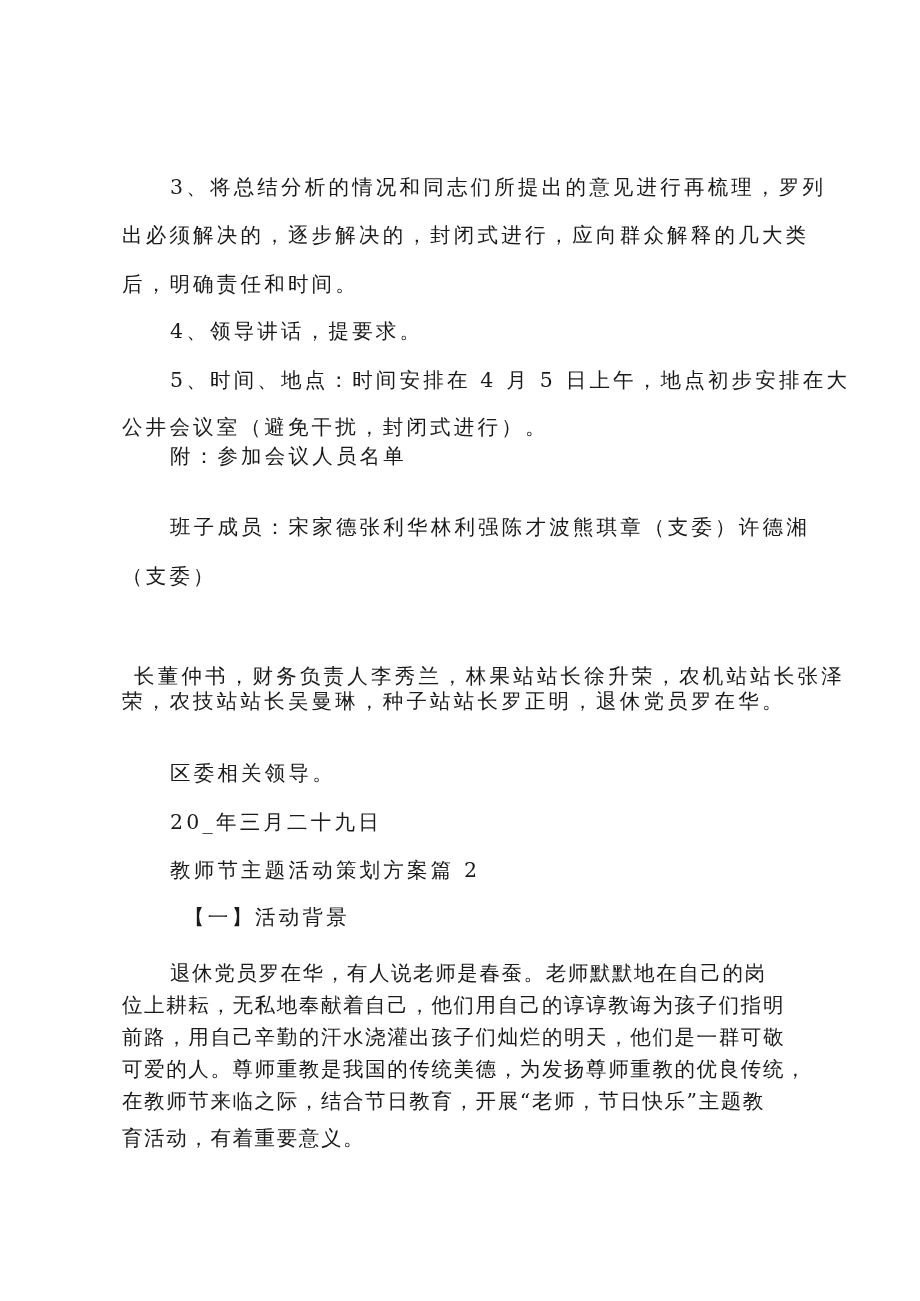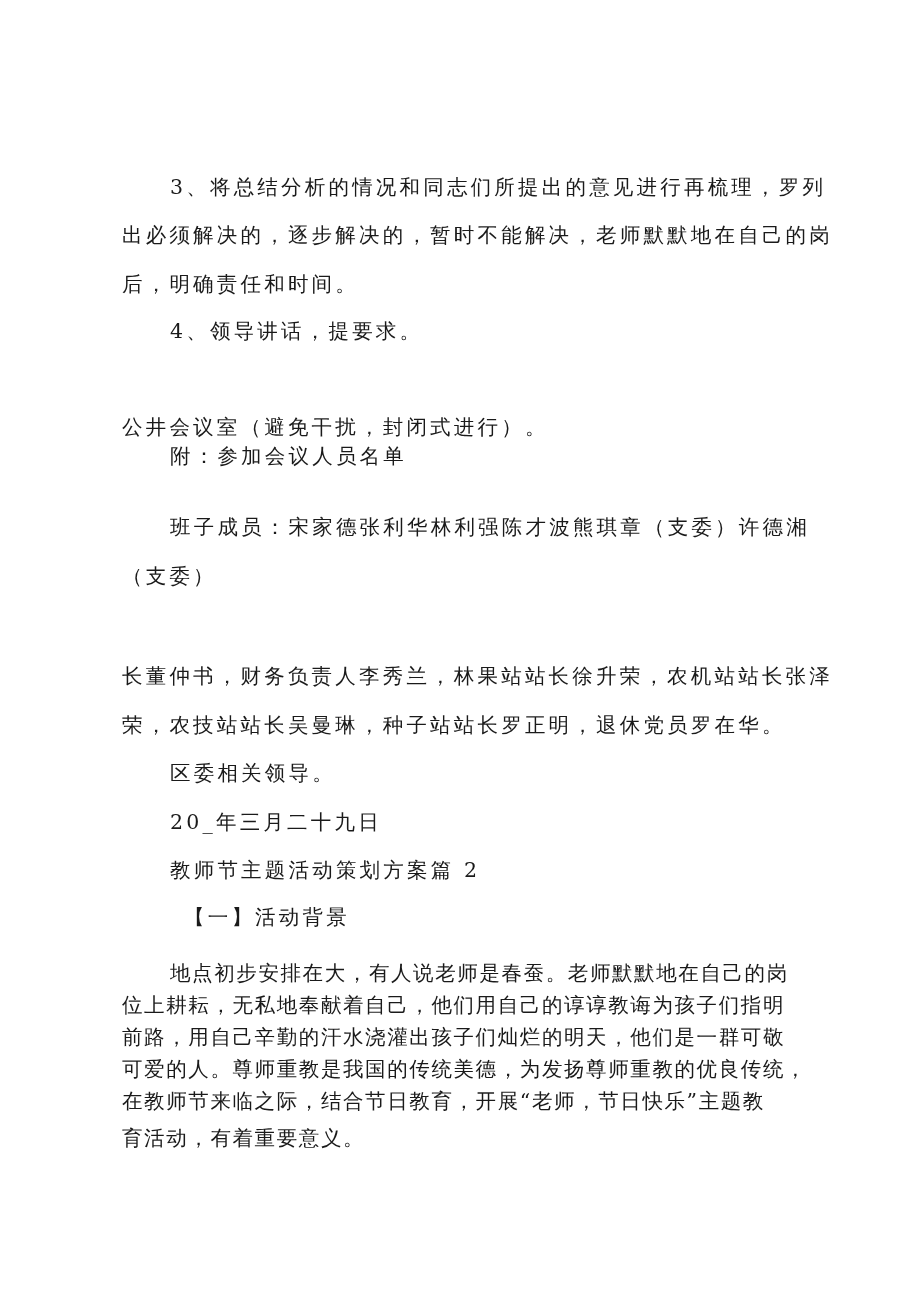--- a/index.html
+++ b/index.html
@@ -10,33 +10,34 @@
           letter-spacing: 3.2px; }
   .indent { left: 170px; }
   .indent2 { left: 184px; }
   .dense { letter-spacing: 1.6px; }
 </style>
 </head>
 <body>
 
 <div class="page">
   <div class="line indent" style="top:174px;">3、将总结分析的情况和同志们所提出的意见进行再梳理，罗列</div>
-  <div class="line" style="top:222px;">出必须解决的，逐步解决的，暂时不能解决，老师默默地在自己的岗</div>
+  <div class="line" style="top:222px;">出必须解决的，逐步解决的，封闭式进行，应向群众解释的几大类</div>
   <div class="line" style="top:271px;">后，明确责任和时间。</div>
   <div class="line indent" style="top:318px;">4、领导讲话，提要求。</div>
+  <div class="line indent" style="top:367px;">5、时间、地点：时间安排在 4 月 5 日上午，地点初步安排在大</div>
   <div class="line" style="top:414px;">公井会议室（避免干扰，封闭式进行）。</div>
   <div class="line indent" style="top:443px;">附：参加会议人员名单</div>
   <div class="line indent" style="top:514px;">班子成员：宋家德张利华林利强陈才波熊琪章（支委）许德湘</div>
   <div class="line" style="top:563px;text-align:center;">（支委）</div>
-  <div class="line" style="top:663px;">长董仲书，财务负责人李秀兰，林果站站长徐升荣，农机站站长张泽</div>
-  <div class="line" style="top:712px;">荣，农技站站长吴曼琳，种子站站长罗正明，退休党员罗在华。</div>
+  <div class="line" style="top:663px;margin-left:12px;">长董仲书，财务负责人李秀兰，林果站站长徐升荣，农机站站长张泽</div>
+  <div class="line" style="top:688px;">荣，农技站站长吴曼琳，种子站站长罗正明，退休党员罗在华。</div>
   <div class="line indent" style="top:760px;">区委相关领导。</div>
   <div class="line indent" style="top:809px;">20_年三月二十九日</div>
   <div class="line indent" style="top:857px;">教师节主题活动策划方案篇 2</div>
   <div class="line indent2" style="top:906px;font-family:Liberation Mono, monospace;">【一】活动背景</div>
 
-  <div class="line indent dense" style="top:960px;">地点初步安排在大，有人说老师是春蚕。老师默默地在自己的岗</div>
+  <div class="line indent dense" style="top:960px;">退休党员罗在华，有人说老师是春蚕。老师默默地在自己的岗</div>
   <div class="line dense" style="top:1024px;">前路，用自己辛勤的汗水浇灌出孩子们灿烂的明天，他们是一群可敬</div>
   <div class="line dense" style="top:992px;">位上耕耘，无私地奉献着自己，他们用自己的谆谆教诲为孩子们指明</div>
   <div class="line dense" style="top:1056px;">可爱的人。尊师重教是我国的传统美德，为发扬尊师重教的优良传统，</div>
   <div class="line dense" style="top:1088px;">在教师节来临之际，结合节日教育，开展“老师，节日快乐”主题教</div>
   <div class="line dense" style="top:1125px;">育活动，有着重要意义。</div>
 </div>
 
 </body></html>

